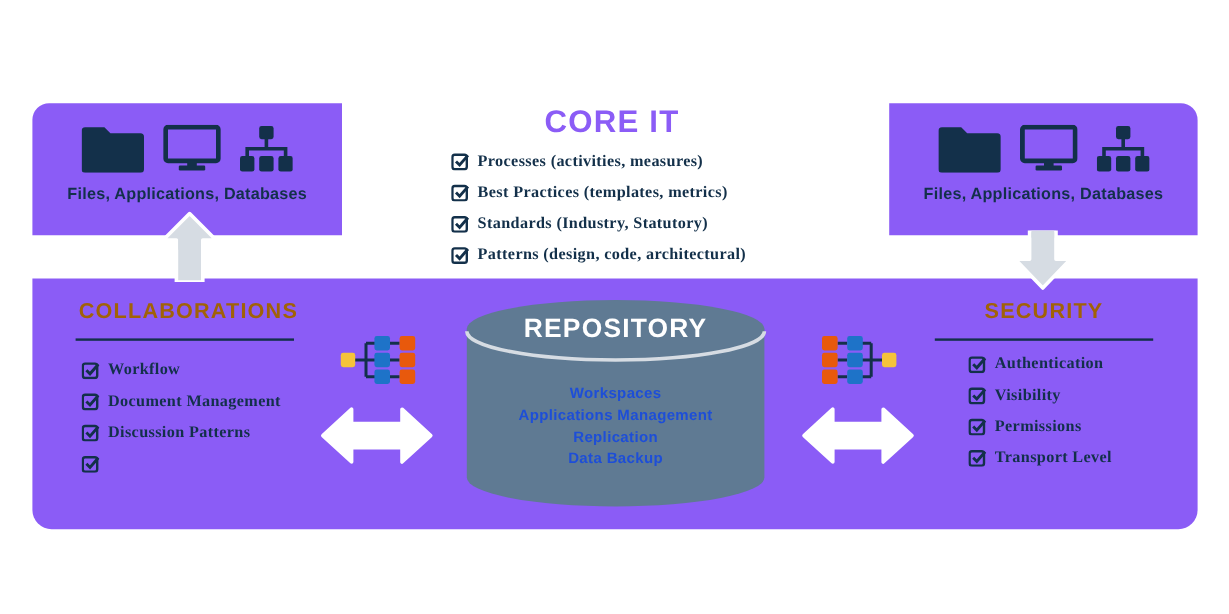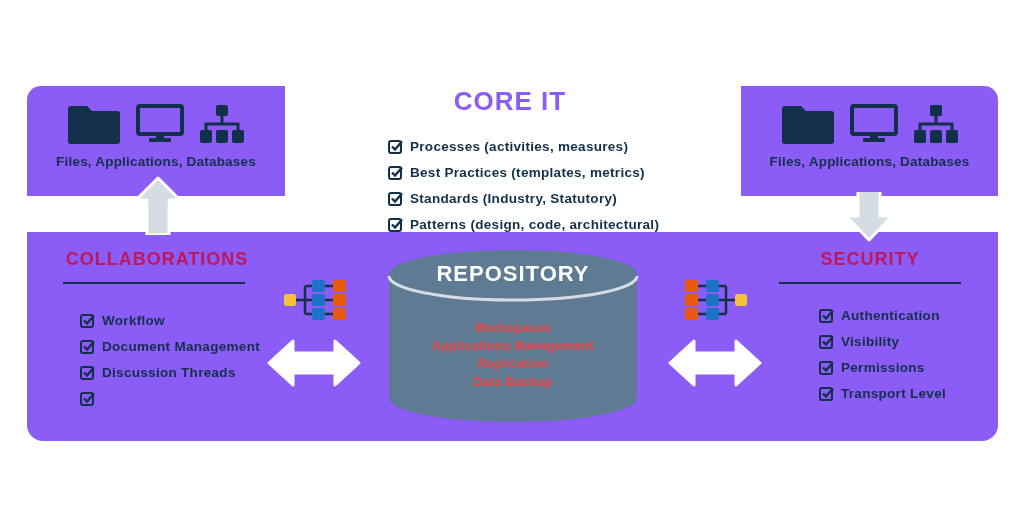--- a/index.html
+++ b/index.html
@@ -5,36 +5,36 @@
   html, body { margin:0; padding:0; background:#ffffff; }
   body { width:1024px; height:512px; position:relative; overflow:hidden;
          font-family:"Liberation Sans", "DejaVu Sans", sans-serif; color:#13304a; }
   .panel { position:absolute; background:#8b5cf6; }
   #top-left-box { left:27px; top:86px; width:258px; height:110px; border-top-left-radius:14px; }
   #top-right-box { left:741px; top:86px; width:257px; height:110px; border-top-right-radius:14px; }
   #main-panel { left:27px; top:232px; width:971px; height:209px; border-bottom-left-radius:16px; border-bottom-right-radius:16px; }
   .icons-row { position:absolute; top:18px; left:0; right:0; display:flex; justify-content:center; gap:16px; }
   .icons-row svg { display:block; }
   .box-label { position:absolute; top:68px; left:0; right:0; text-align:center; font-weight:bold; font-size:13.5px; letter-spacing:0.2px; color:#13304a; }
-  .section-title { position:absolute; font-weight:bold; font-size:18px; letter-spacing:1px; color:#be185d; text-align:center; }
+  .section-title { position:absolute; font-weight:bold; font-size:18px; letter-spacing:1px; color:#a16207; text-align:center; }
   .rule { position:absolute; height:2px; background:#13304a; }
-  .check-list { position:absolute; list-style:none; margin:12px; padding:0; }
+  .check-list { position:absolute; list-style:none; margin:0; padding:0;font-family:Liberation Serif, serif; }
   .check-list li { display:flex; align-items:center; font-weight:bold; font-size:13.5px; color:#13304a; letter-spacing:0.3px; }
   .check-list li svg { flex:none; margin-right:7px; }
   #core-title { position:absolute; left:420px; top:86px; width:180px; text-align:center; font-weight:bold; font-size:26px; letter-spacing:1px; color:#8b5cf6; }
   #core-list { left:376px; top:121px; }
   #core-list li { height:26px; font-size:13.5px; }
   #collab-list { left:68px; top:295px; }
   #collab-list li { height:26px; }
   #security-list { left:807px; top:290px; }
   #security-list li { height:26px; }
   .abs { position:absolute; }
   #cylinder { position:absolute; left:387px; top:248px; width:252px; height:176px; }
   .repo-title { position:absolute; left:387px; top:261px; width:252px; text-align:center; color:#ffffff; font-weight:bold; font-size:22px; letter-spacing:1px; }
-  .repo-items { position:absolute; left:387px; top:319px; width:252px; text-align:center; color:#ef4444; font-weight:bold; font-size:12.5px; line-height:18px; letter-spacing:0.3px; }
+  .repo-items { position:absolute; left:387px; top:319px; width:252px; text-align:center; color:#1d4ed8; font-weight:bold; font-size:12.5px; line-height:18px; letter-spacing:0.3px; }
 </style>
 </head>
 <body>
 
 <div id="main-panel" class="panel"></div>
 
 <div id="top-left-box" class="panel">
   <div class="icons-row">
     <svg width="52" height="40" viewBox="0 0 52 40">
       <path d="M3 2 h16 l5 5 h25 a3 3 0 0 1 3 3 v27 a3 3 0 0 1 -3 3 h-46 a3 3 0 0 1 -3 -3 v-32 a3 3 0 0 1 3 -3z" fill="#13304a"></path>
@@ -135,21 +135,21 @@
         <rect x="1" y="2" width="12" height="12" rx="2" fill="none" stroke="#13304a" stroke-width="2"></rect>
         <path d="M4 7.5 L7 10.5 L14 2.5" fill="none" stroke="#13304a" stroke-width="2.4"></path>
       </svg>
       <span>Document Management</span>
     </li>
   <li>
       <svg width="15" height="15" viewBox="0 0 15 15">
         <rect x="1" y="2" width="12" height="12" rx="2" fill="none" stroke="#13304a" stroke-width="2"></rect>
         <path d="M4 7.5 L7 10.5 L14 2.5" fill="none" stroke="#13304a" stroke-width="2.4"></path>
       </svg>
-      <span>Discussion Threads</span>
+      <span>Discussion Patterns</span>
     </li>
   <li>
       <svg width="15" height="15" viewBox="0 0 15 15">
         <rect x="1" y="2" width="12" height="12" rx="2" fill="none" stroke="#13304a" stroke-width="2"></rect>
         <path d="M4 7.5 L7 10.5 L14 2.5" fill="none" stroke="#13304a" stroke-width="2.4"></path>
       </svg>
     </li>
 </ul>
 
 <svg class="abs" style="left:283px; top:277px;" width="64" height="48" viewBox="0 0 64 48">

